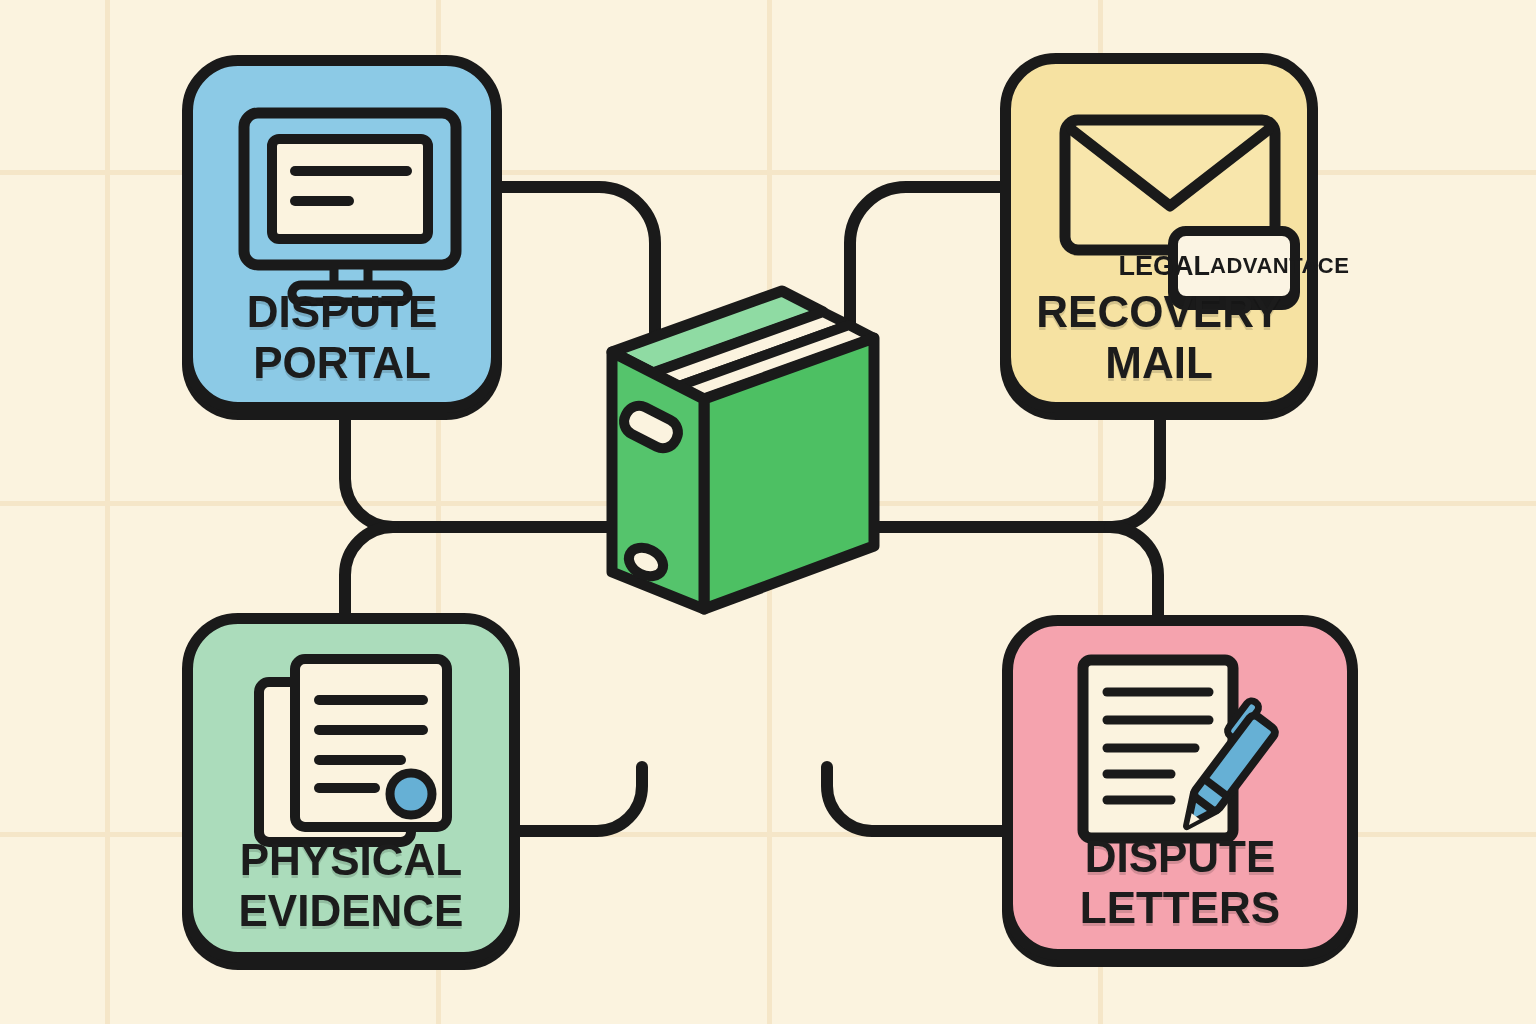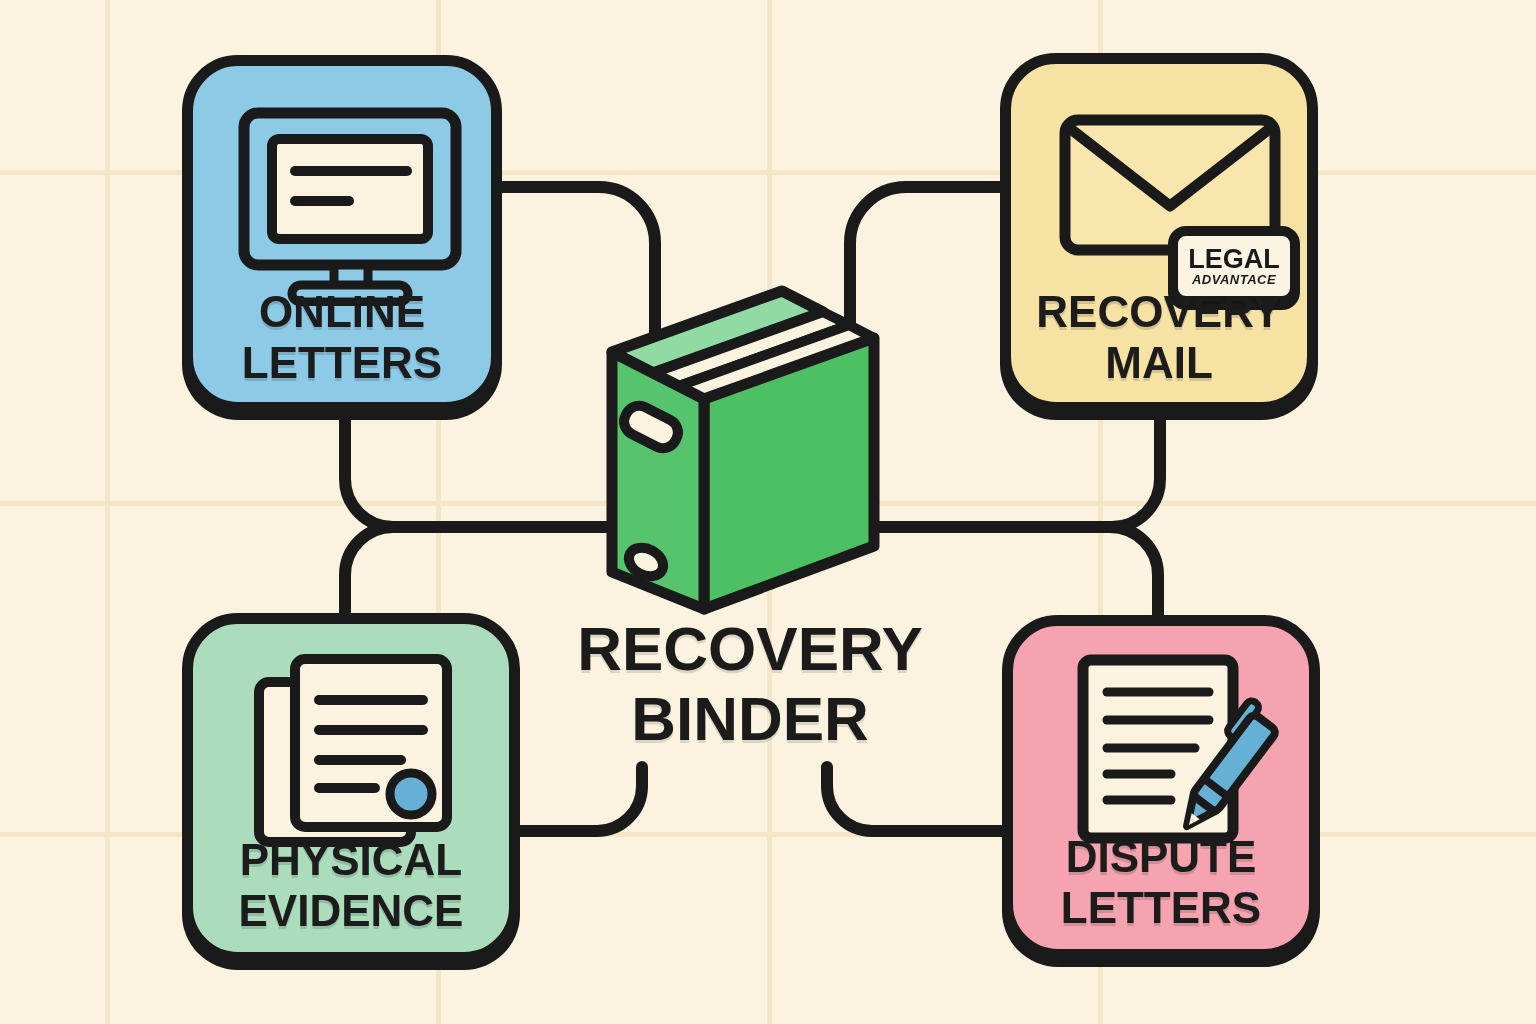--- a/index.html
+++ b/index.html
@@ -21,31 +21,31 @@
   }
   .node-icon{position:absolute;}
   .node-label{
     position:absolute;left:0;right:0;text-align:center;
     font-weight:700;font-size:44px;line-height:1.16;letter-spacing:0px;
     color:#1c1c1c;text-shadow:0 3px 0 rgba(0,0,0,0.14);
   }
   #node-online-portal   {left:182px;top:55px;width:320px;height:358px;background:#8ccae6;}
   #node-certified-mail  {left:1000px;top:53px;width:318px;height:360px;background:#f6e2a2;}
   #node-physical-evidence{left:182px;top:613px;width:338px;height:350px;background:#abdcbb;}
-  #node-dispute-letters {left:1002px;top:615px;width:318px;height:345px;background:#f5a3ae;}
+  #node-dispute-letters {left:1002px;top:615px;width:356px;height:345px;background:#f5a3ae;}
   #node-online-portal .node-label,#node-certified-mail .node-label{bottom:14px;}
   #node-physical-evidence .node-label,#node-dispute-letters .node-label{bottom:16px;}
   .badge{
     position:absolute;left:157px;top:162px;width:132px;height:80px;
     background:#fbf4e3;border:10px solid #1a1a1a;border-radius:18px;
     box-shadow:0 4px 0 #1a1a1a;box-sizing:border-box;
-    display:flex;flex-direction:column;align-items:center;justify-content:center;
+    display:flex;flex-direction:row;align-items:center;justify-content:center;
   }
   .badge-line1{font-weight:700;font-size:27px;line-height:1.05;}
-  .badge-line2{font-weight:700;font-size:13px;line-height:1.1;letter-spacing:0.5px;font-style:italic;}
+  .badge-line2{font-weight:700;font-size:22px;line-height:1.1;letter-spacing:0.5px;}
   .center-title{
     position:absolute;left:518px;top:614px;width:464px;text-align:center;
     font-weight:700;font-size:62px;line-height:1.13;letter-spacing:0px;
     color:#1b1b1b;text-shadow:0 3px 0 rgba(0,0,0,0.12);
   }
 </style>
 </head>
 <body>
 
 <div class="stage">
@@ -70,32 +70,31 @@
       <polygon points="612,352 704,399 704,609 612,572" fill="#55c46c" stroke-width="11"></polygon>
       <g transform="translate(651,427) rotate(27)">
         <rect x="-28" y="-15" width="56" height="30" rx="14" fill="#fbf3df" stroke-width="10"></rect>
       </g>
       <g transform="translate(646,562) rotate(27)">
         <ellipse cx="0" cy="0" rx="18" ry="13" fill="#fbf3df" stroke-width="10"></ellipse>
       </g>
     </g>
   </svg>
 
-  <div class="center-title">RECOVERY BINDER</div>
 
   <div class="node" id="node-online-portal">
     <svg class="node-icon" style="left:42px;top:38px;" width="230" height="202" viewBox="0 0 230 202">
       <rect x="9" y="9" width="212" height="152" rx="14" fill="#8ccae6" stroke="#1a1a1a" stroke-width="11"></rect>
       <rect x="37" y="35" width="156" height="100" rx="7" fill="#fbf3df" stroke="#1a1a1a" stroke-width="10"></rect>
       <path d="M 60 67 H 172" stroke="#1a1a1a" stroke-width="10" stroke-linecap="round"></path>
       <path d="M 60 97 H 114" stroke="#1a1a1a" stroke-width="10" stroke-linecap="round"></path>
       <rect x="99" y="161" width="34" height="22" fill="#8ccae6" stroke="#1a1a1a" stroke-width="9"></rect>
       <rect x="57" y="181" width="116" height="17" rx="9" fill="#8ccae6" stroke="#1a1a1a" stroke-width="9"></rect>
     </svg>
-    <div class="node-label">ONLINE LETTERS</div>
+    <div class="node-label">DISPUTE PORTAL</div>
   </div>
 
   <div class="node" id="node-certified-mail">
     <svg class="node-icon" style="left:48px;top:50px;" width="222" height="142" viewBox="0 0 222 142">
       <rect x="6" y="6" width="210" height="130" rx="13" fill="#f8e6ac" stroke="#1a1a1a" stroke-width="11"></rect>
       <path d="M 13 16 L 111 92 L 209 16" fill="none" stroke="#1a1a1a" stroke-width="11" stroke-linecap="round" stroke-linejoin="round"></path>
     </svg>
     <div class="badge">
       <span class="badge-line1">LEGAL</span>
       <span class="badge-line2">ADVANTACE</span>

